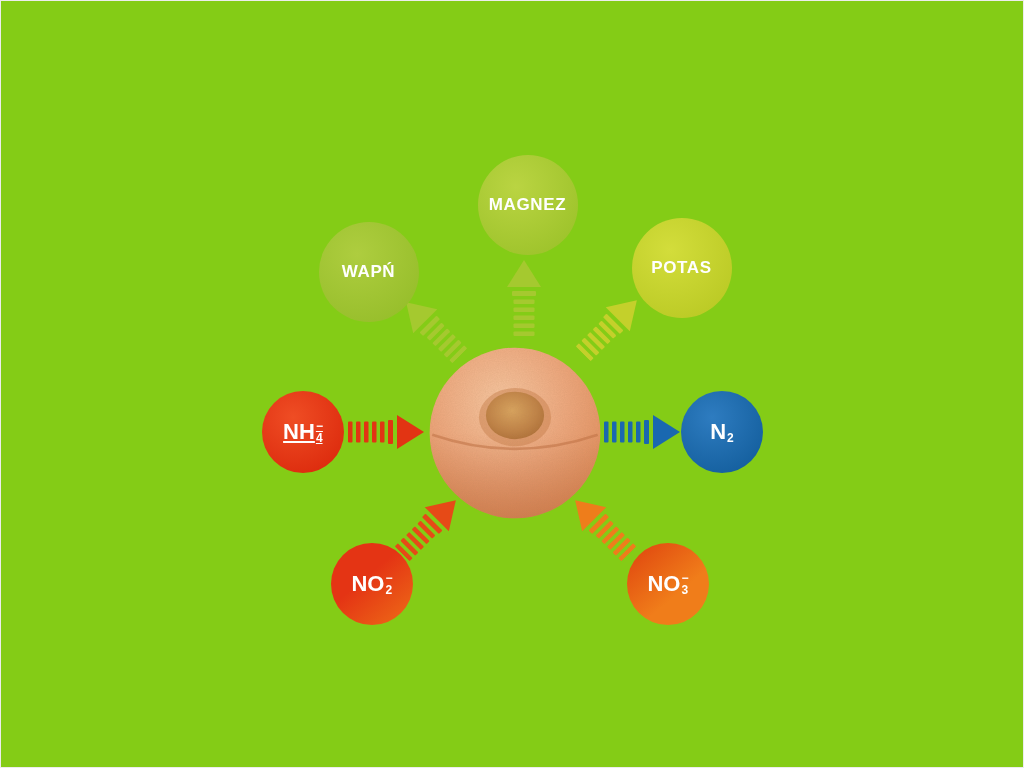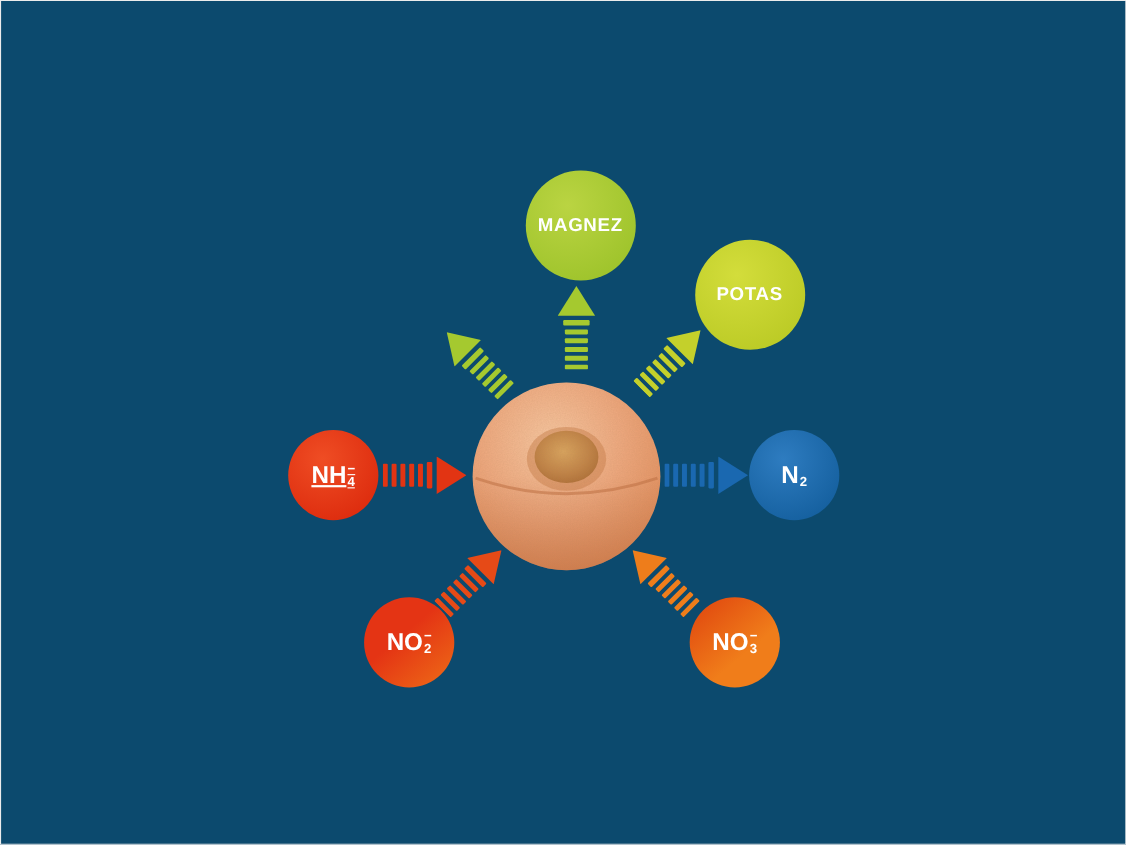--- a/index.html
+++ b/index.html
@@ -6,21 +6,21 @@
     margin: 0;
     padding: 0;
     background: #ffffff;
     font-family: "Liberation Sans", sans-serif;
   }
   .stage {
     position: relative;
     width: 1024px;
     height: 768px;
     margin: 0 auto;
-    background: #0c4a6e;
+    background: #84cc16;
     box-shadow: inset 0 0 0 1px #ececec;
     overflow: hidden;
   }
 
   
   .node {
     position: absolute;
     border-radius: 50%;
     display: flex;
     align-items: center;
@@ -200,20 +200,29 @@
   <div class="node node-big n-magnez">
     <span class="formula">
       <span>MAGNEZ</span>
       <span class="stack">
         <span class="sup"></span>
         <span class="sub"></span>
       </span>
     </span>
   </div>
 
+  <div class="node node-big n-wapn">
+    <span class="formula">
+      <span>WAPŃ</span>
+      <span class="stack">
+        <span class="sup"></span>
+        <span class="sub"></span>
+      </span>
+    </span>
+  </div>
 
   <div class="node node-big n-potas">
     <span class="formula">
       <span>POTAS</span>
       <span class="stack">
         <span class="sup"></span>
         <span class="sub"></span>
       </span>
     </span>
   </div>

